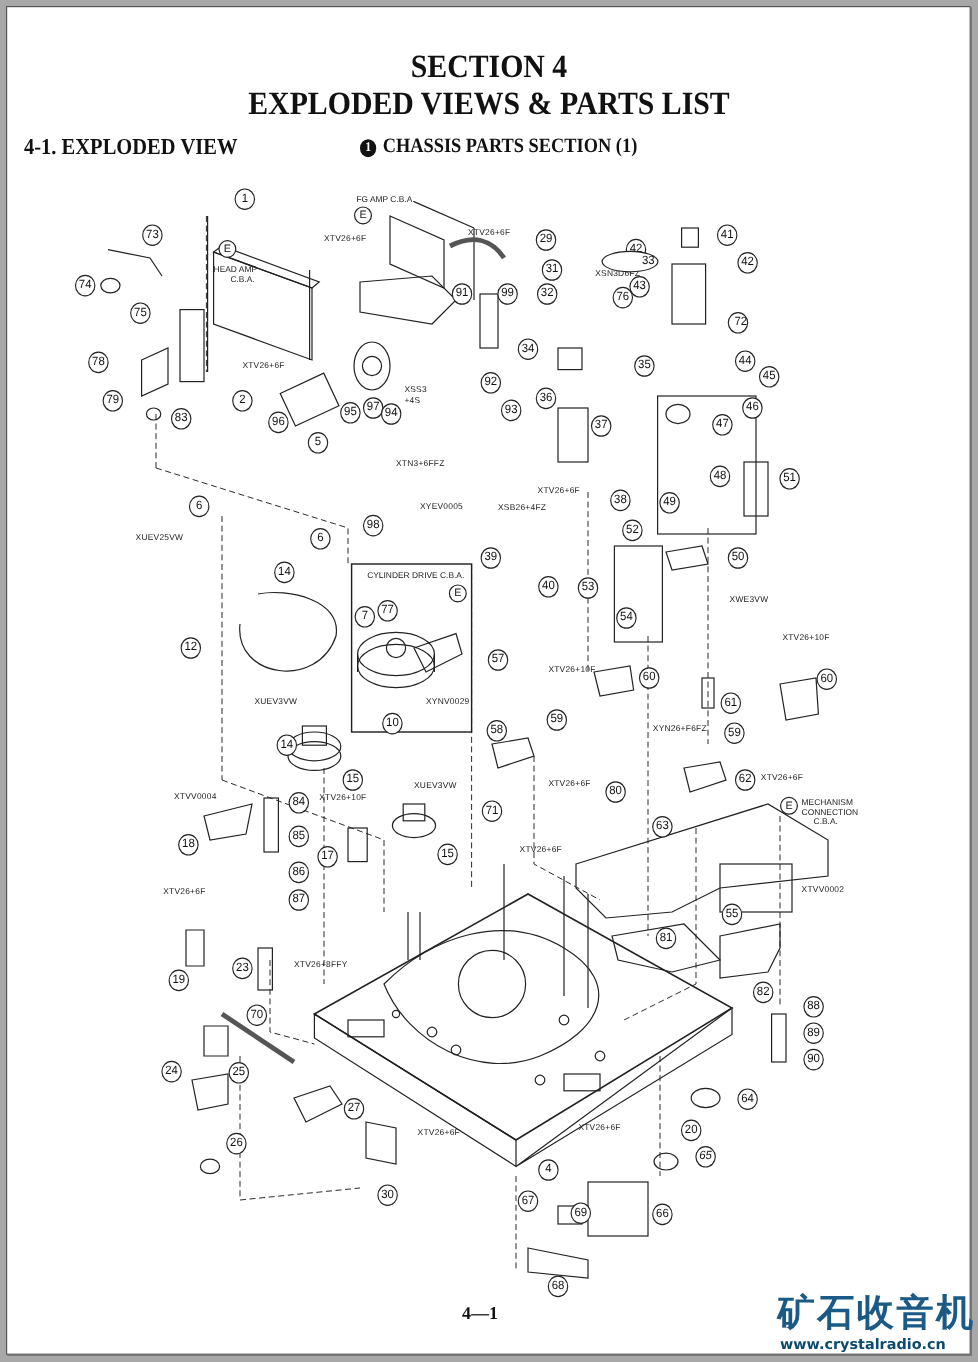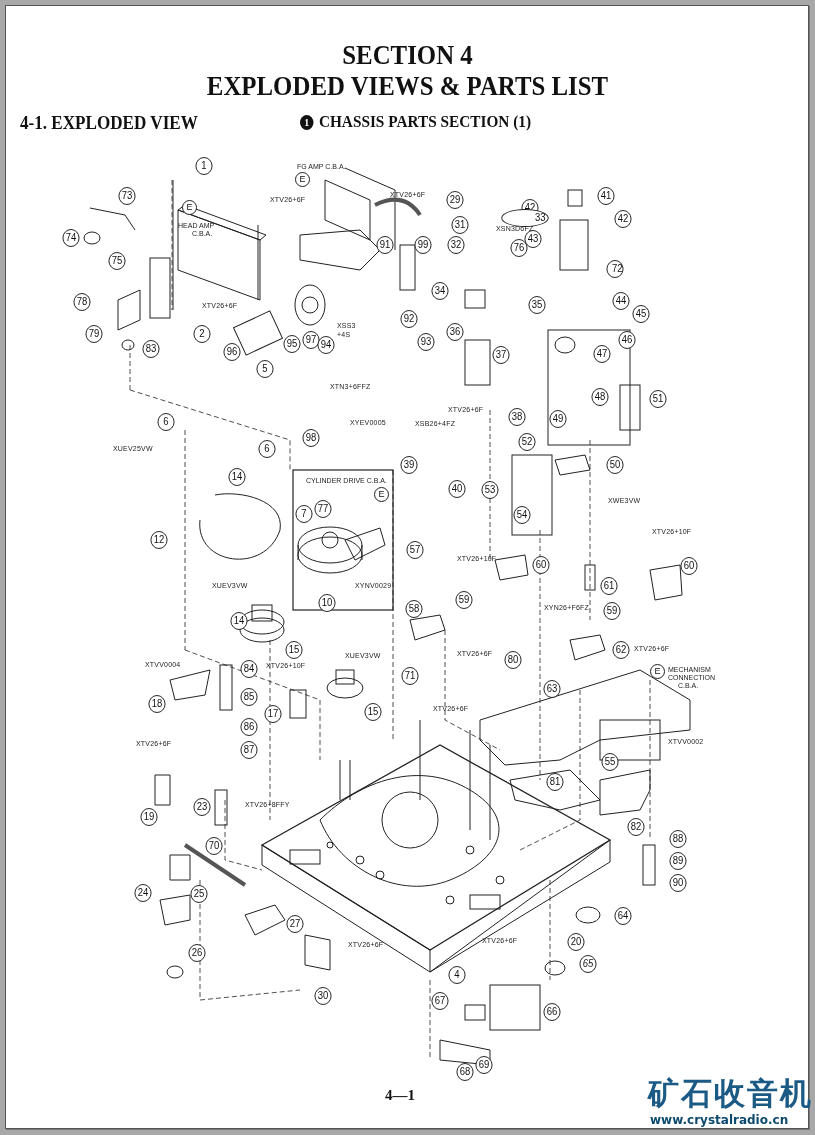--- a/index.html
+++ b/index.html
@@ -296,19 +296,19 @@
 <div class="callout" style="left:286px;top:915px;">27</div>
 <div class="callout" style="left:669px;top:874px;">90</div>
 <div class="callout" style="left:614px;top:907px;">64</div>
 <div class="callout" style="left:188px;top:944px;">26</div>
 <div class="callout" style="left:567px;top:933px;">20</div>
 <div class="callout" style="left:448px;top:966px;">4</div>
 <div class="callout" style="left:314px;top:987px;">30</div>
 <div class="callout" style="left:579px;top:955px;font-style:italic;">65</div>
 <div class="callout" style="left:431px;top:992px;">67</div>
 <div class="callout" style="left:543px;top:1003px;">66</div>
-<div class="callout" style="left:475px;top:1056px;">69</div>
+<div class="callout" style="left:475px;top:1002px;">69</div>
 <div class="callout" style="left:456px;top:1063px;">68</div>
 
 <div class="pagenum">4—1</div>
 
 <div class="wm1">矿石收音机</div>
 <div class="wm2">www.crystalradio.cn</div>
 
 </body></html>

